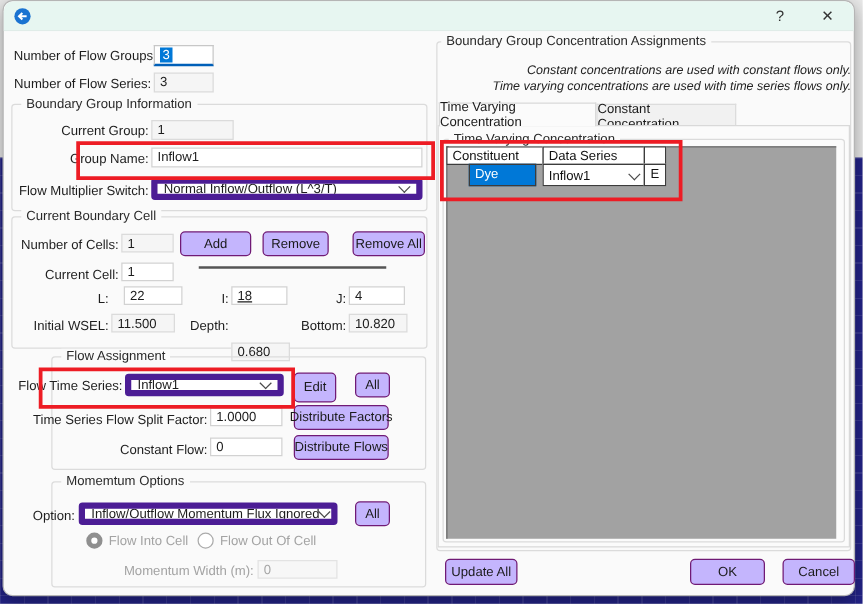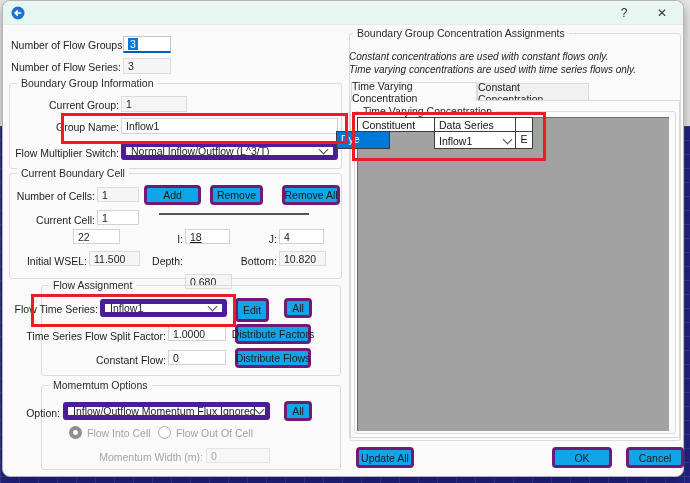--- a/index.html
+++ b/index.html
@@ -33,33 +33,33 @@
   .dis{color:#a3a3a3;}
   .fld{
     position:absolute;box-sizing:border-box;background:#fff;border:1px solid #d2d2d2;
     font-size:10.5px;color:#1d1d1d;padding:1px 4px 0;white-space:nowrap;overflow:hidden;
   }
   .fldro{background:#f5f5f5;border-color:#dbdbdb;}
   .flddis{background:#f7f7f7;border-color:#e3e3e3;color:#a6a6a6;}
   .fldfocus{border-color:#c7c7c7;border-bottom:2px solid #005fb8;background:#fff;}
   .sel{background:#0078d7;color:#fff;padding:0 2px;}
   .btn{
-    position:absolute;box-sizing:border-box;background:#0ea5e9;border:3px solid #701a75;border-radius:4px;
+    position:absolute;box-sizing:border-box;background:#c4b5fd;border:1px solid #701a75;border-radius:4px;
     font-size:10.5px;color:#1b1b1b;display:flex;align-items:center;justify-content:center;white-space:nowrap;
   }
   .combo{
     position:absolute;box-sizing:border-box;background:#fff;border:5px solid #4c1d95;border-radius:3px;
     font-size:10.5px;color:#1d1d1d;display:flex;align-items:center;justify-content:space-between;
     padding:0 6px 0 5px;white-space:nowrap;overflow:hidden;
   }
   .chev{width:6px;height:6px;border-right:1.4px solid #4a4a4a;border-bottom:1.4px solid #4a4a4a;transform:rotate(45deg);margin-top:-3px;flex:0 0 auto;}
   .gbox{position:absolute;border:1px solid #dbdbdb;border-radius:3px;box-sizing:border-box;}
   .glabel{position:absolute;font-size:10.5px;color:#2a2a2a;background:#fafafa;padding:0 4px;white-space:nowrap;z-index:2;}
   .redbox{position:absolute;border:3px solid #ed1c24;z-index:5;pointer-events:none;}
-  .note{position:absolute;font-size:10px;font-style:italic;color:#222;text-align:left;white-space:nowrap;}
+  .note{position:absolute;font-size:10px;font-style:italic;color:#222;text-align:right;white-space:nowrap;}
   .tab{position:absolute;box-sizing:border-box;font-size:10.5px;color:#1b1b1b;display:flex;align-items:center;justify-content:center;}
   .tab-active{background:#fbfbfb;border:1px solid #d9d9d9;border-bottom:none;z-index:3;}
   .tab-idle{background:#f1f1f1;border:1px solid #dcdcdc;border-bottom:none;}
   .tabpanel{position:absolute;background:#fbfbfb;border:1px solid #d9d9d9;box-sizing:border-box;}
   .grid-area{position:absolute;background:#a2a2a2;border-top:1px solid #6b6b6b;border-left:1px solid #6b6b6b;box-sizing:border-box;}
   .tcell{position:absolute;box-sizing:border-box;border:1px solid #3c3c3c;background:#fff;font-size:10.5px;color:#111;padding:1px 4px 0;white-space:nowrap;overflow:hidden;}
   .tcell-sel{background:#0078d7;color:#fff;}
   .slider-line{position:absolute;height:2px;background:#555;}
   .radio{position:absolute;width:13px;height:13px;border-radius:50%;box-sizing:border-box;background:#fff;border:1px solid #ababab;}
   .radio-on{border:4px solid #8f8f8f;}
@@ -109,21 +109,21 @@
   <div class="fld fldro" style="left:94px;top:186px;width:42px;height:15px;">1</div>
   <div class="btn" style="left:141px;top:184px;width:57px;height:20px;">Add</div>
   <div class="btn" style="left:207px;top:184px;width:53px;height:20px;">Remove</div>
   <div class="btn" style="left:279px;top:184px;width:58px;height:20px;">Remove All</div>
 
   <div class="lbl lblr" style="left:8px;top:213px;width:84px;">Current Cell:</div>
   <div class="fld" style="left:94px;top:209px;width:42px;height:15px;">1</div>
   <div class="slider-line" style="left:156px;top:212px;width:150px;"></div>
 
   <div class="lbl lblr" style="left:58px;top:232px;width:26px;">L:</div>
-  <div class="fld" style="left:70px;top:228px;width:47px;height:15px;">22</div>
+  <div class="fld" style="left:96px;top:228px;width:47px;height:15px;">22</div>
   <div class="lbl lblr" style="left:154px;top:232px;width:26px;">I:</div>
   <div class="fld" style="left:182px;top:228px;width:45px;height:15px;text-decoration:underline;">18</div>
   <div class="lbl lblr" style="left:248px;top:232px;width:26px;">J:</div>
   <div class="fld" style="left:276px;top:228px;width:45px;height:15px;">4</div>
 
   <div class="lbl lblr" style="left:20px;top:254px;width:64px;">Initial WSEL:</div>
   <div class="fld fldro" style="left:86px;top:250px;width:51px;height:15px;">11.500</div>
   <div class="lbl lblr" style="left:140px;top:254px;width:40px;">Depth:</div>
   <div class="fld fldro" style="left:182px;top:250px;width:47px;height:15px;margin-top:23px;">0.680</div>
   <div class="lbl lblr" style="left:230px;top:254px;width:44px;">Bottom:</div>
@@ -181,21 +181,21 @@
   <div class="gbox" style="left:351px;top:110px;width:322px;height:323px;background:#fbfbfb;"></div>
   <div class="glabel" style="left:356px;top:104px;background:#fbfbfb;">Time Varying Concentration</div>
 
   <div class="grid-area" style="left:354px;top:116px;width:312px;height:314px;"></div>
 
   <div class="redbox" style="left:349px;top:111px;width:188px;height:43px;"></div>
   <div class="tcell" style="left:354px;top:116px;width:78px;height:15px;">Constituent</div>
   <div class="tcell" style="left:431px;top:116px;width:82px;height:15px;">Data Series</div>
   <div class="tcell" style="left:512px;top:116px;width:18px;height:15px;"></div>
 
-  <div class="tcell tcell-sel" style="left:333px;top:130px;width:54px;height:18px;">Dye</div>
+  <div class="tcell tcell-sel" style="left:372px;top:130px;width:54px;height:18px;">Dye</div>
   <div class="tcell" style="left:431px;top:130px;width:82px;height:18px;display:flex;align-items:center;justify-content:space-between;padding-right:4px;">
     <span>Inflow1</span>
     <span class="chev"></span>
   </div>
   <div class="tcell" style="left:512px;top:130px;width:18px;height:18px;text-align:center;">E</div>
 
   <div class="btn" style="left:353px;top:446px;width:58px;height:21px;">Update All</div>
   <div class="btn" style="left:549px;top:446px;width:60px;height:21px;">OK</div>
   <div class="btn" style="left:623px;top:446px;width:58px;height:21px;">Cancel</div>
 

